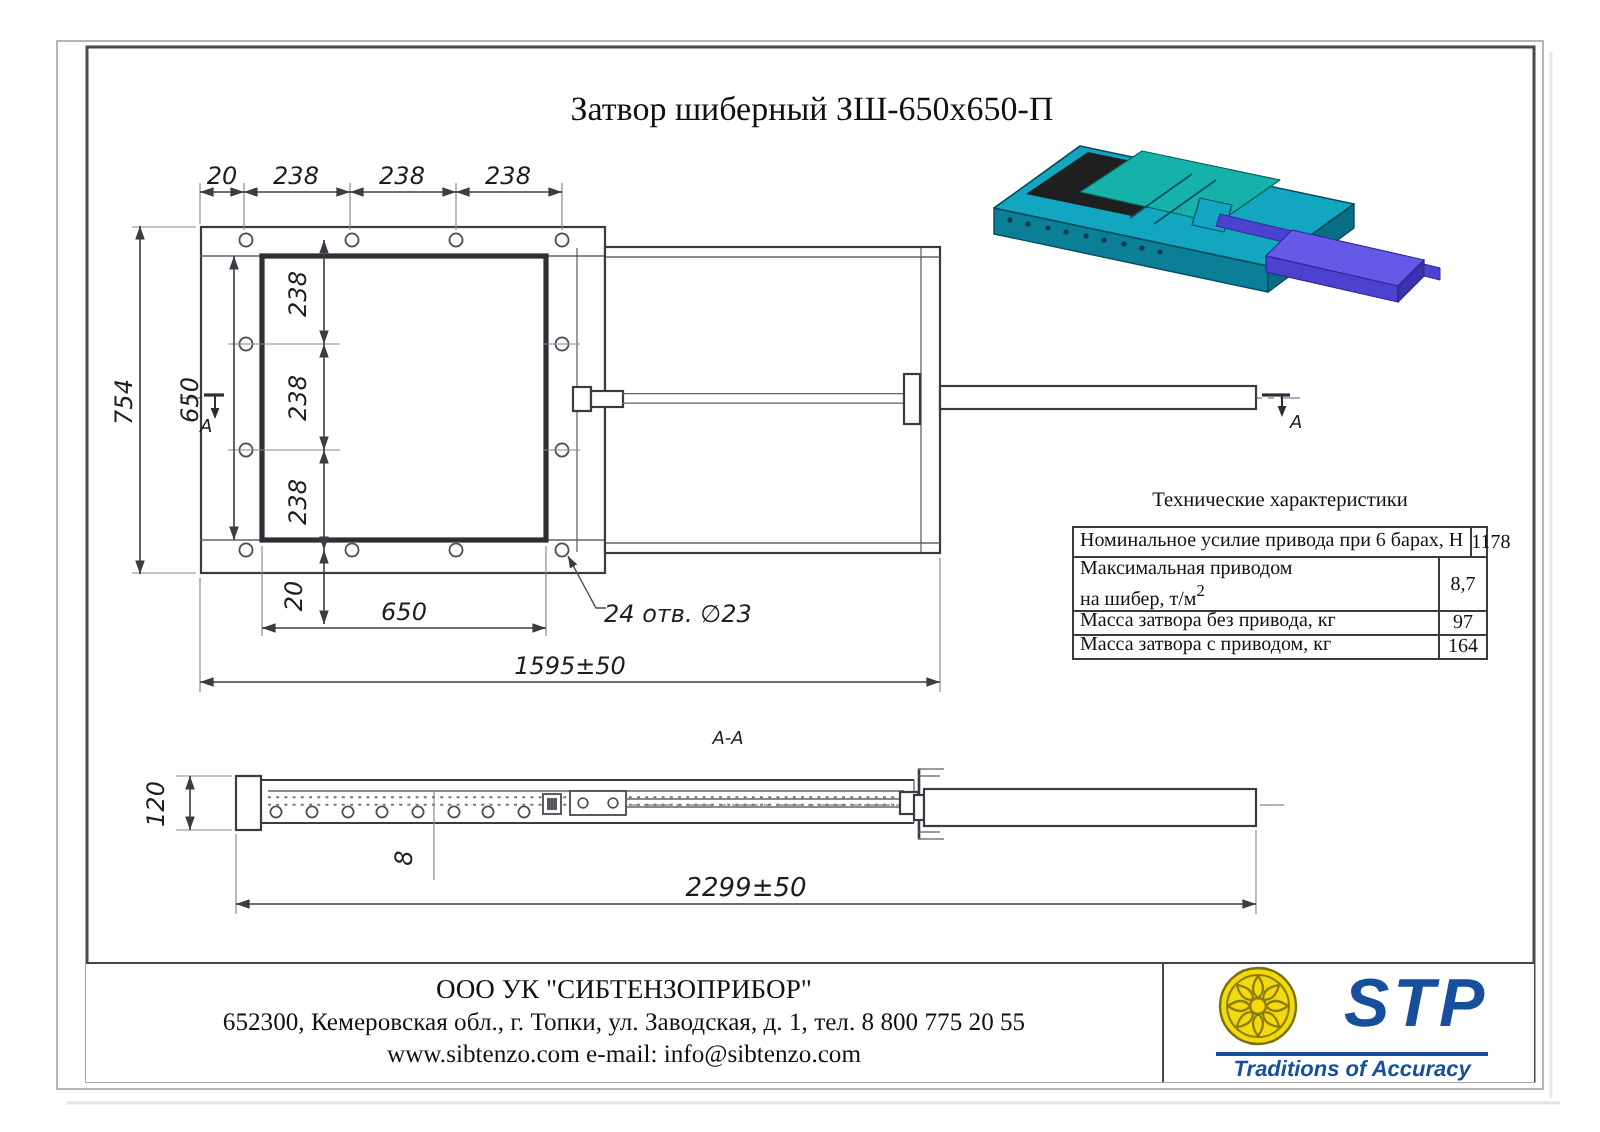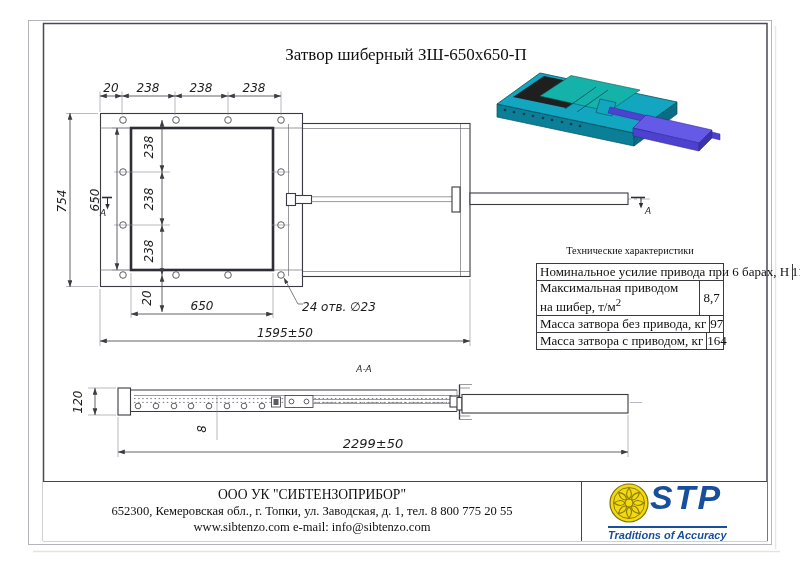--- a/index.html
+++ b/index.html
@@ -16,44 +16,44 @@
   .dim{stroke:#3c3c44;stroke-width:.8;fill:none;
        marker-start:url(#as);marker-end:url(#ae)}
   .ldr{stroke:#4a4a52;stroke-width:.7;fill:none;marker-start:url(#as)}
   .cl{stroke:#9595a6;stroke-width:.7;stroke-dasharray:13 3 3 3;fill:none}
   .hole{fill:#fff;stroke:#4a4a52;stroke-width:.9}
   .stip{stroke:#77777f;stroke-width:1;stroke-dasharray:1.5 2.6;fill:none}
 
   .title{position:absolute;left:156px;top:45px;width:500px;text-align:center;
          font-size:17px;color:#101010}
 
-  .tech{position:absolute;left:536px;top:245px;width:188px;color:#101010}
+  .tech{position:absolute;left:536px;top:245px;width:208px;color:#101010}
   .tech-title{text-align:center;font-size:10.3px;margin-bottom:7px}
-  .tbl{border:1px solid #3a3a42;font-size:13px}
+  .tbl{border:1px solid #3a3a42;font-size:10px}
   .trow{display:flex;border-top:1px solid #3a3a42;align-items:center}
   .trow:first-child{border-top:none}
   .tlab{flex:1;padding:0 3px;line-height:1.07;white-space:nowrap}
   .tlab2{flex:1;padding:0 3px;line-height:1.15}
   .tval{width:23px;align-self:stretch;border-left:1px solid #3a3a42;
         display:flex;align-items:center;justify-content:center}
 
   .footer{position:absolute;left:43px;top:481px;width:724px;height:60px;
           border-top:1.5px solid #44444c;display:flex;box-sizing:border-box;
           background:#fff}
   .f-left{width:539px;border-right:1.5px solid #44444c;display:flex;
           flex-direction:column;justify-content:center;text-align:center;
           font-size:12.6px;line-height:1.25;color:#101010;box-sizing:border-box}
   .f-co{font-size:13.6px}
   .f-right{flex:1;display:flex;align-items:center;padding-left:26px;box-sizing:border-box}
   .logo{display:flex;flex-direction:column}
-  .logo-top{display:flex;align-items:flex-start;gap:0}
+  .logo-top{display:flex;align-items:center;gap:22px}
   .stp{font:bold italic 34px "Liberation Sans",sans-serif;color:#174f9c;
        letter-spacing:2px;line-height:.9}
   .logo-line{height:2.5px;background:#174f9c;margin-top:2px}
-  .logo-tag{text-align:right;font:bold italic 11px "Liberation Sans",sans-serif;
+  .logo-tag{text-align:center;font:bold italic 11px "Liberation Sans",sans-serif;
             color:#174f9c;margin-top:1px}
 </style>
 </head>
 <body>
 
 <div class="page">
 
 <svg class="draw" width="800" height="566" viewBox="0 0 800 566">
   <defs>
     <marker id="ae" orient="auto" markerWidth="10" markerHeight="7" refX="8.5" refY="3">

